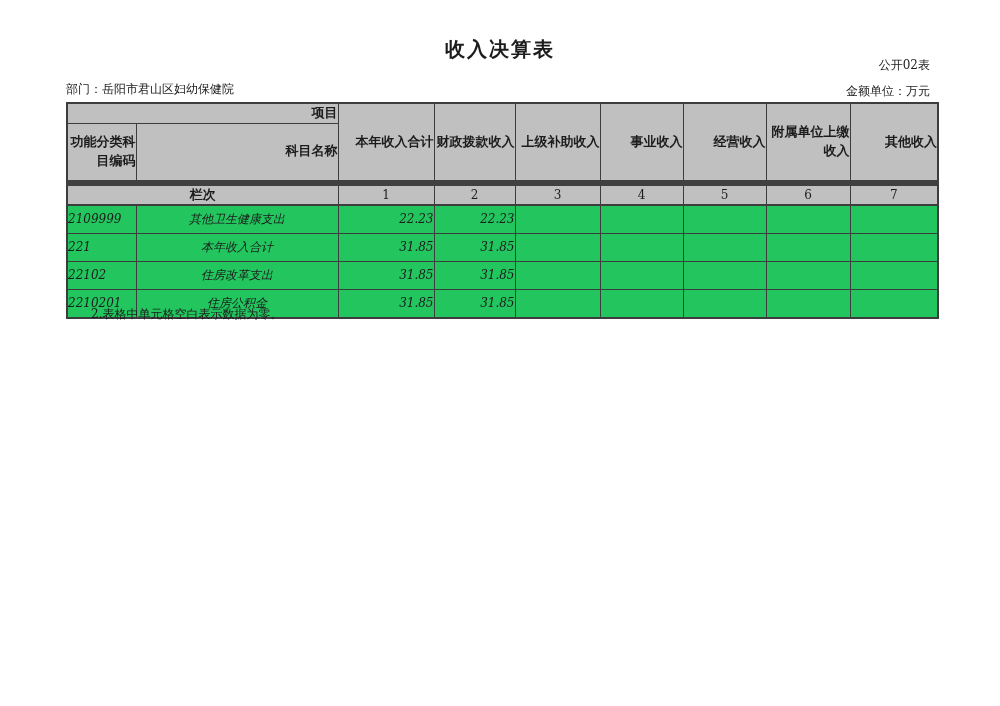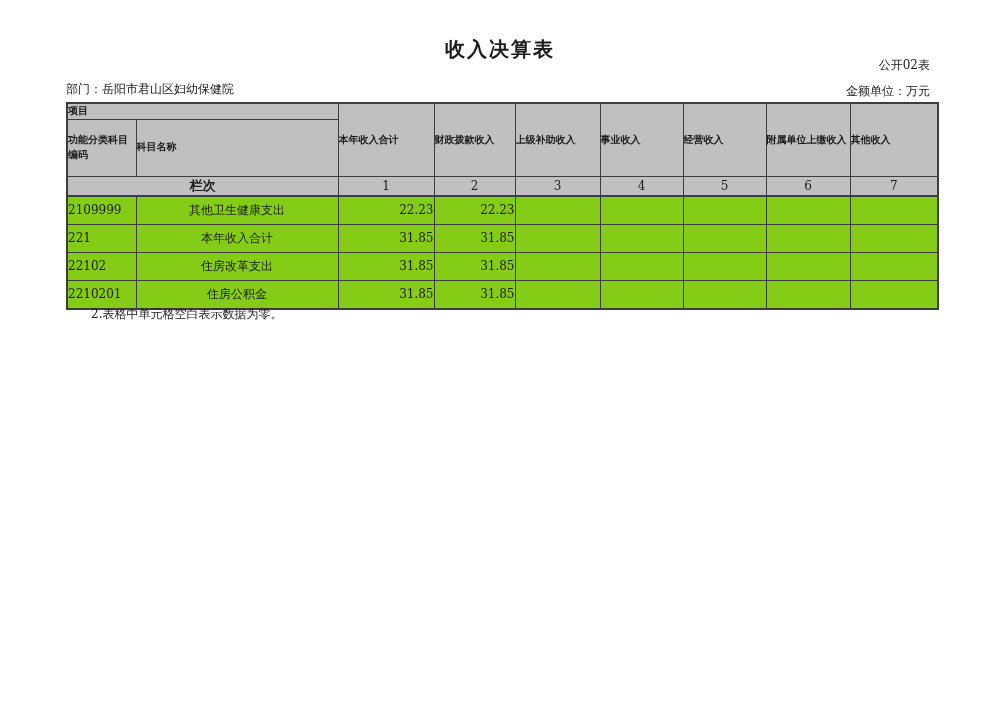--- a/index.html
+++ b/index.html
@@ -39,37 +39,37 @@
   }
   table.main td{
     border:1px solid #3d3d3d;
     vertical-align:middle;
     overflow:hidden;
     padding:0;
   }
   table.main{border:2px solid #3d3d3d;}
   td.hdr{
     background:#c0c0c0;
-    text-align:left;
+    text-align:right;
     font-weight:bold;
-    font-size:10px;
+    font-size:13px;
     line-height:1.45;
     padding:1px 2px;
   }
   tr.r-group td{height:14px;}
   tr.r-sub td{height:56px;}
   tr.r-lanci td{
     height:16px;
     background:#c0c0c0;
     text-align:center;
-    border-top:1px solid #404040;
+    border-top:6px solid #404040;
     border-bottom:2px solid #3d3d3d;
   }
   tr.r-lanci td.lanci-label{font-weight:bold;font-size:13px;}
-  tr.r-data td{height:27px;background:#84cc16;}
+  tr.r-data td{height:27px;background:#22c55e;font-style:italic;}
   td.code{text-align:left;padding-left:6px;}
   td.name{text-align:center;padding-left:3px;}
   td.num{text-align:right;padding-right:2px;margin-top:20px;}
   .notes{
     position:absolute;top:306px;left:63px;
     font-size:12px;
     line-height:16px;
   }
   .note-2{margin-left:28px;}
 </style>

